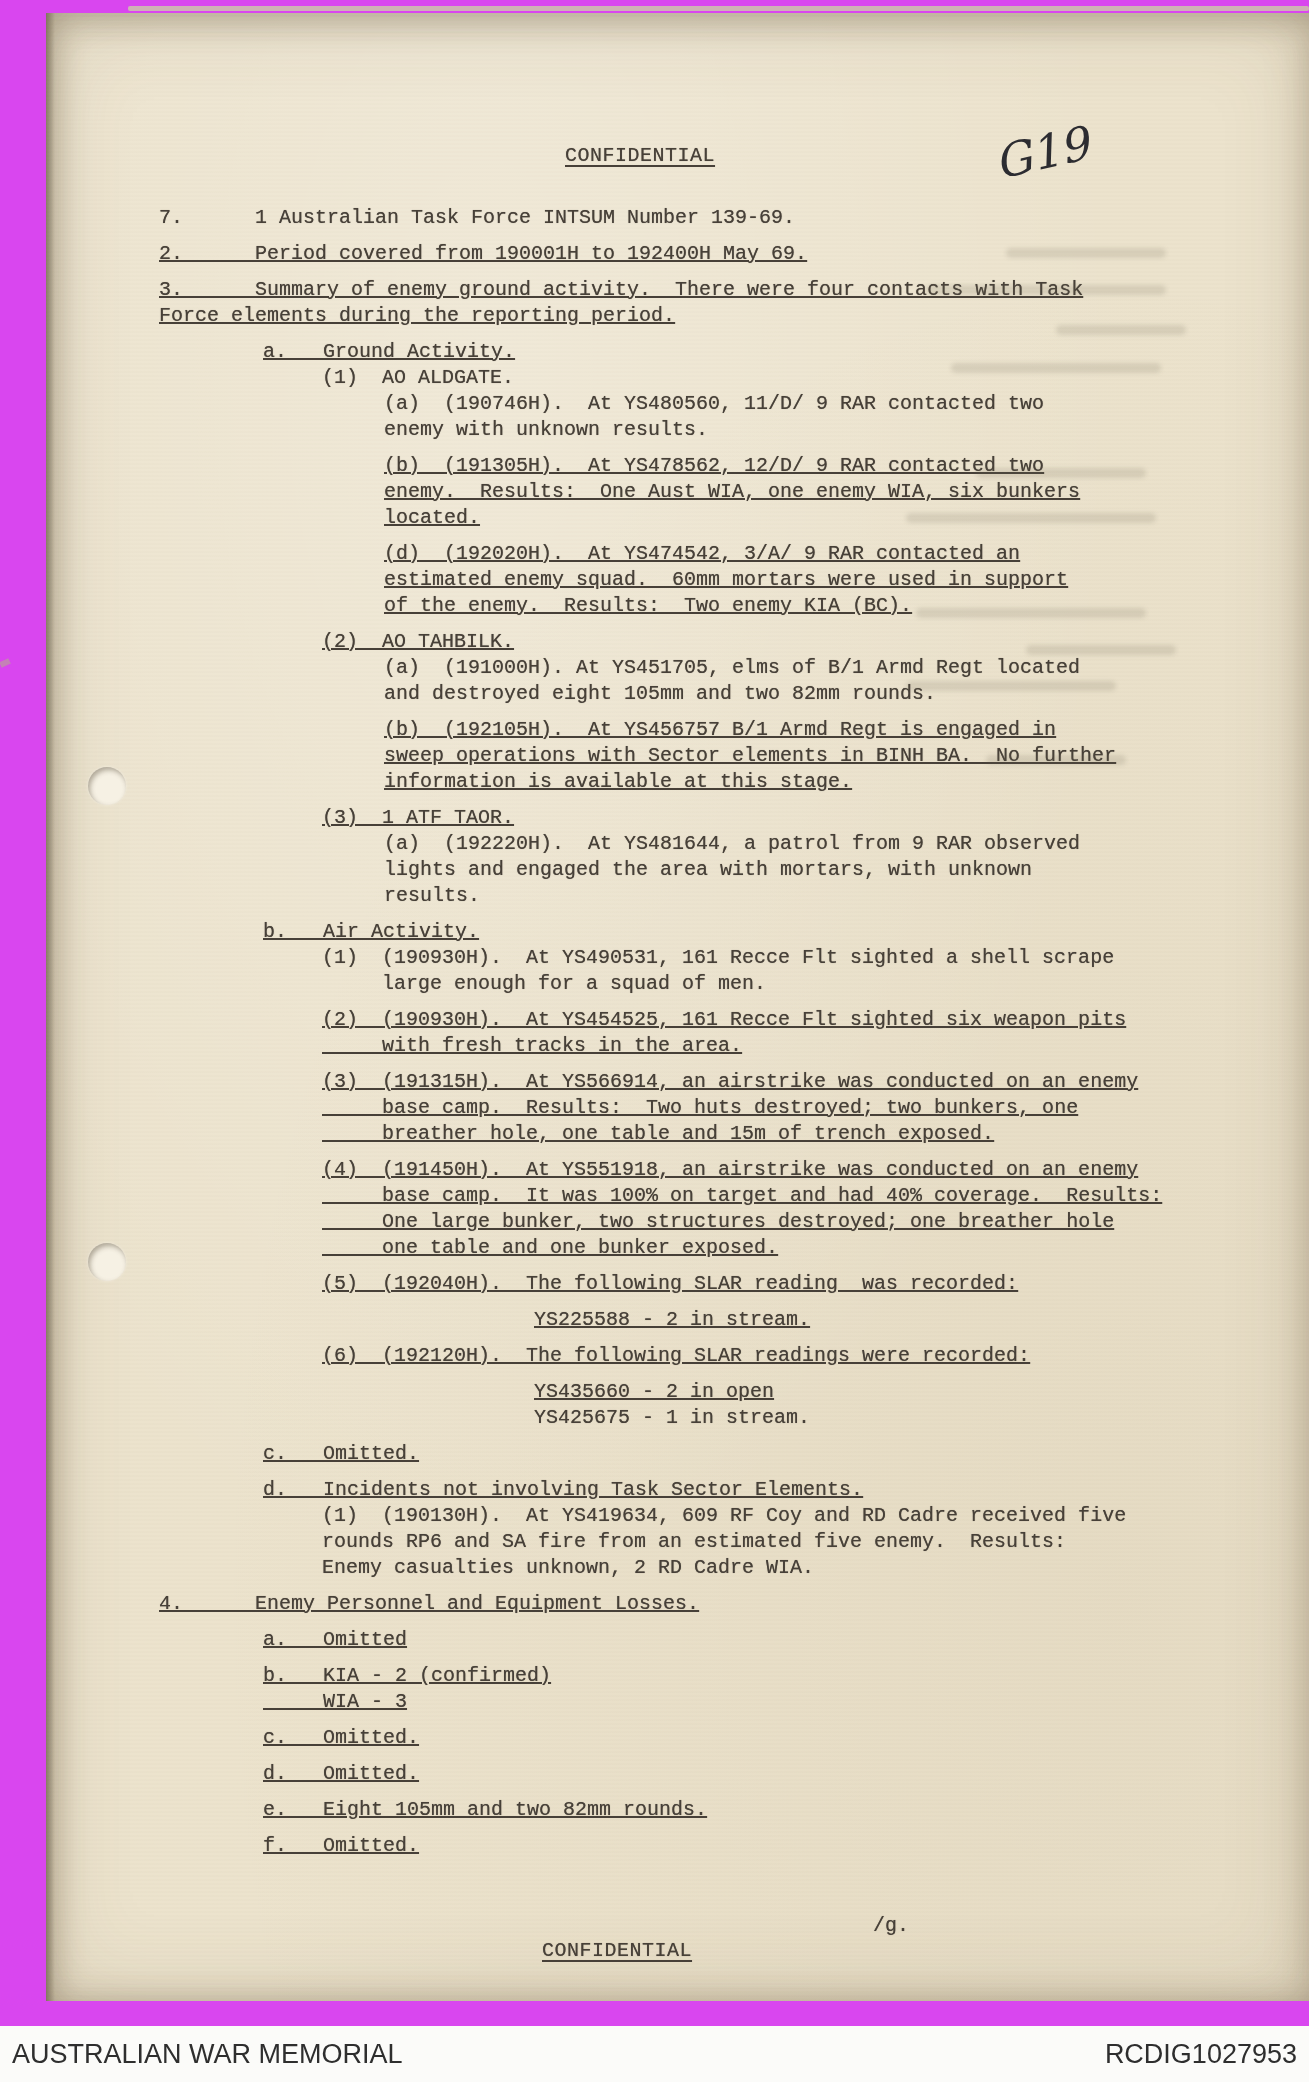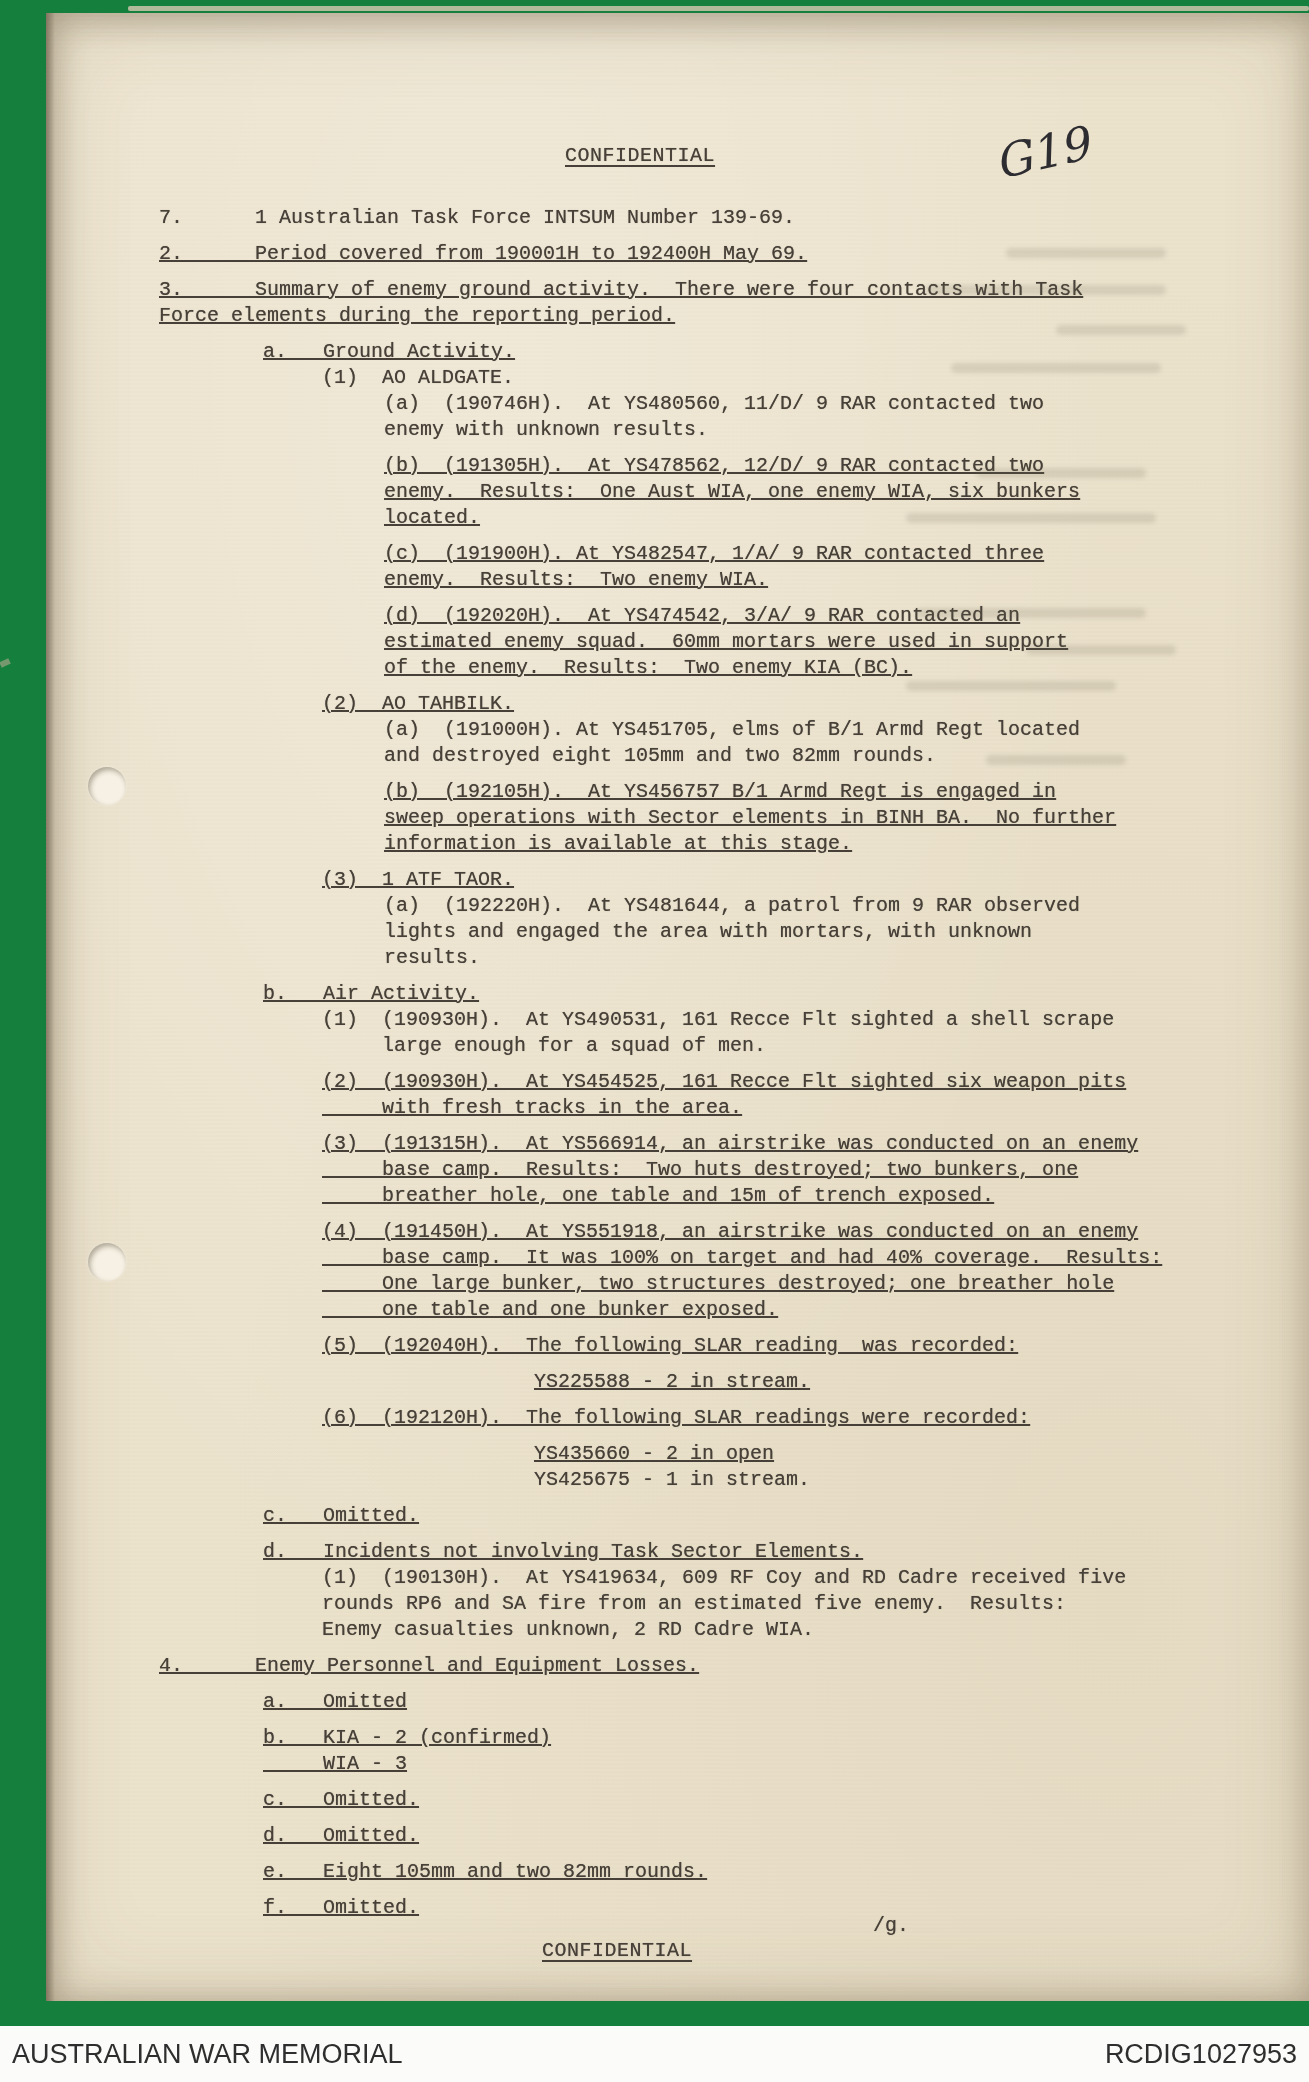--- a/index.html
+++ b/index.html
@@ -1,18 +1,18 @@
 <!DOCTYPE html>
 <html><head>
 <meta charset="utf-8">
 <style>
   html,body { margin:0; padding:0; }
   .stage {
     position:relative; width:1309px; height:2082px;
-    background:#15803d; overflow:hidden;
+    background:#d946ef; overflow:hidden;
     font-family:"Liberation Mono","DejaVu Sans Mono",monospace;
   }
   
   .top-edge {
     position:absolute; left:128px; top:6px; width:1181px; height:5px;
     background:#cdc4ab; border-radius:2px; opacity:.85;
   }
   .paper {
     position:absolute; left:46px; top:13px; width:1263px; height:1988px;
     background:
@@ -97,22 +97,20 @@
         <div class="block ind-a gap">2.      Period covered from 190001H to 192400H May 69.</div>
         <div class="block ind-a gap">3.      Summary of enemy ground activity.  There were four contacts with Task
 Force elements during the reporting period.</div>
         <div class="block ind-b gap">a.   Ground Activity.</div>
         <div class="block ind-c">(1)  AO ALDGATE.</div>
         <div class="block ind-d">(a)  (190746H).  At YS480560, 11/D/ 9 RAR contacted two
 enemy with unknown results.</div>
         <div class="block ind-d gap">(b)  (191305H).  At YS478562, 12/D/ 9 RAR contacted two
 enemy.  Results:  One Aust WIA, one enemy WIA, six bunkers
 located.</div>
-        <div class="block ind-d gap">(c)  (191900H). At YS482547, 1/A/ 9 RAR contacted three
-enemy.  Results:  Two enemy WIA.</div>
         <div class="block ind-d gap">(d)  (192020H).  At YS474542, 3/A/ 9 RAR contacted an
 estimated enemy squad.  60mm mortars were used in support
 of the enemy.  Results:  Two enemy KIA (BC).</div>
         <div class="block ind-c gap">(2)  AO TAHBILK.</div>
         <div class="block ind-d">(a)  (191000H). At YS451705, elms of B/1 Armd Regt located
 and destroyed eight 105mm and two 82mm rounds.</div>
         <div class="block ind-d gap">(b)  (192105H).  At YS456757 B/1 Armd Regt is engaged in
 sweep operations with Sector elements in BINH BA.  No further
 information is available at this stage.</div>
         <div class="block ind-c gap">(3)  1 ATF TAOR.</div>

